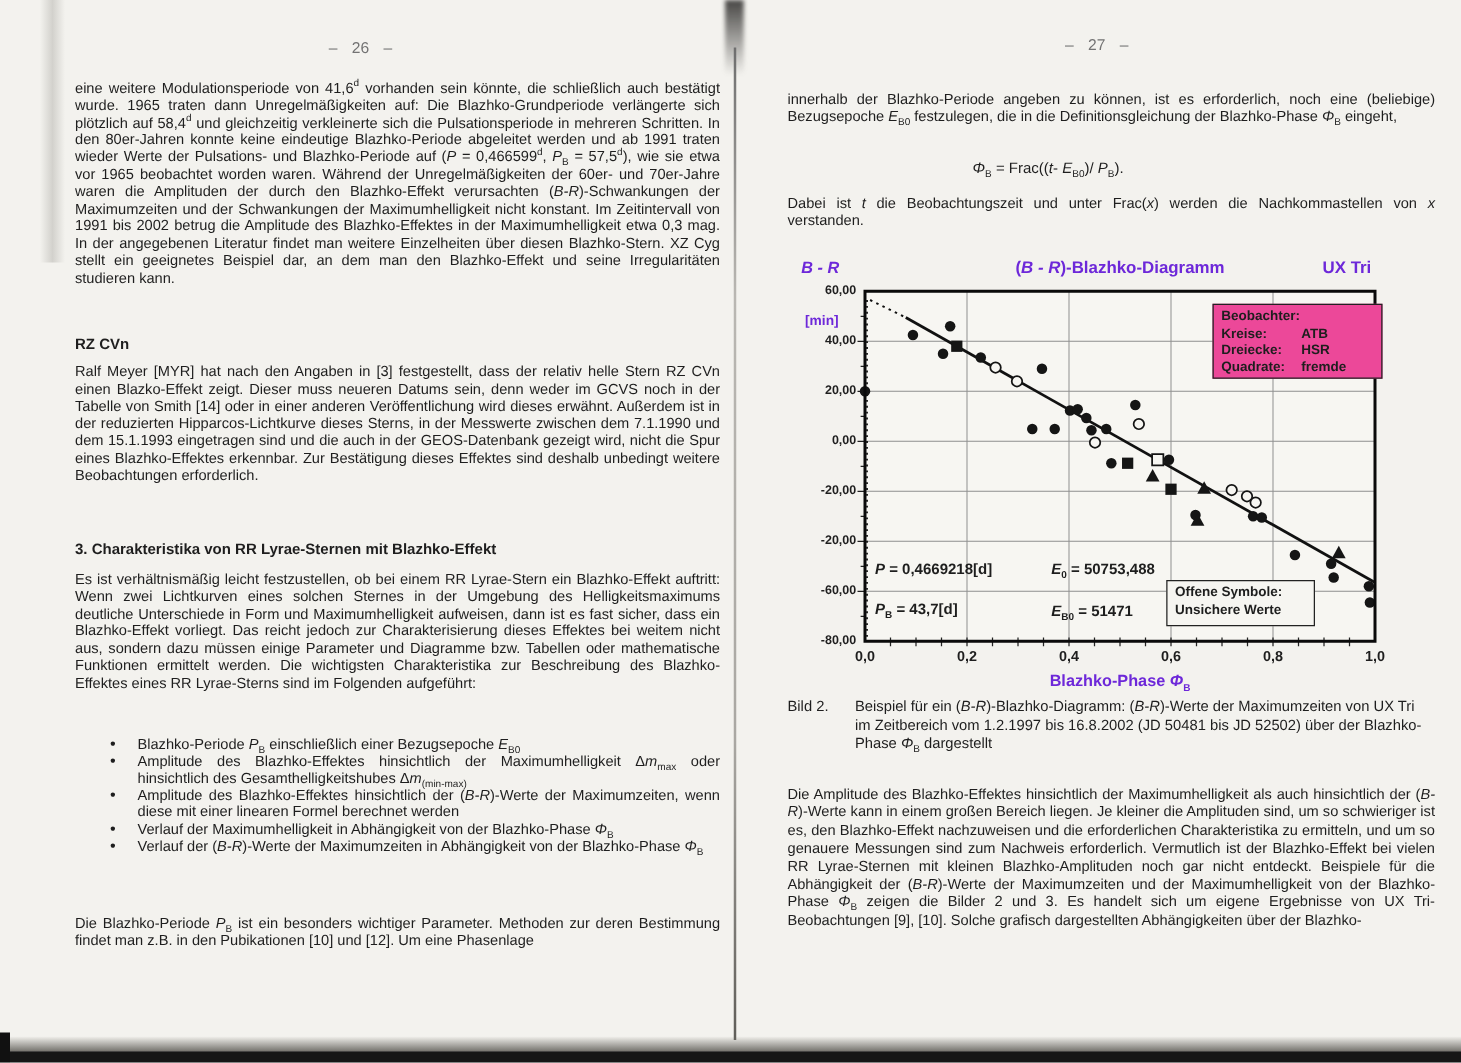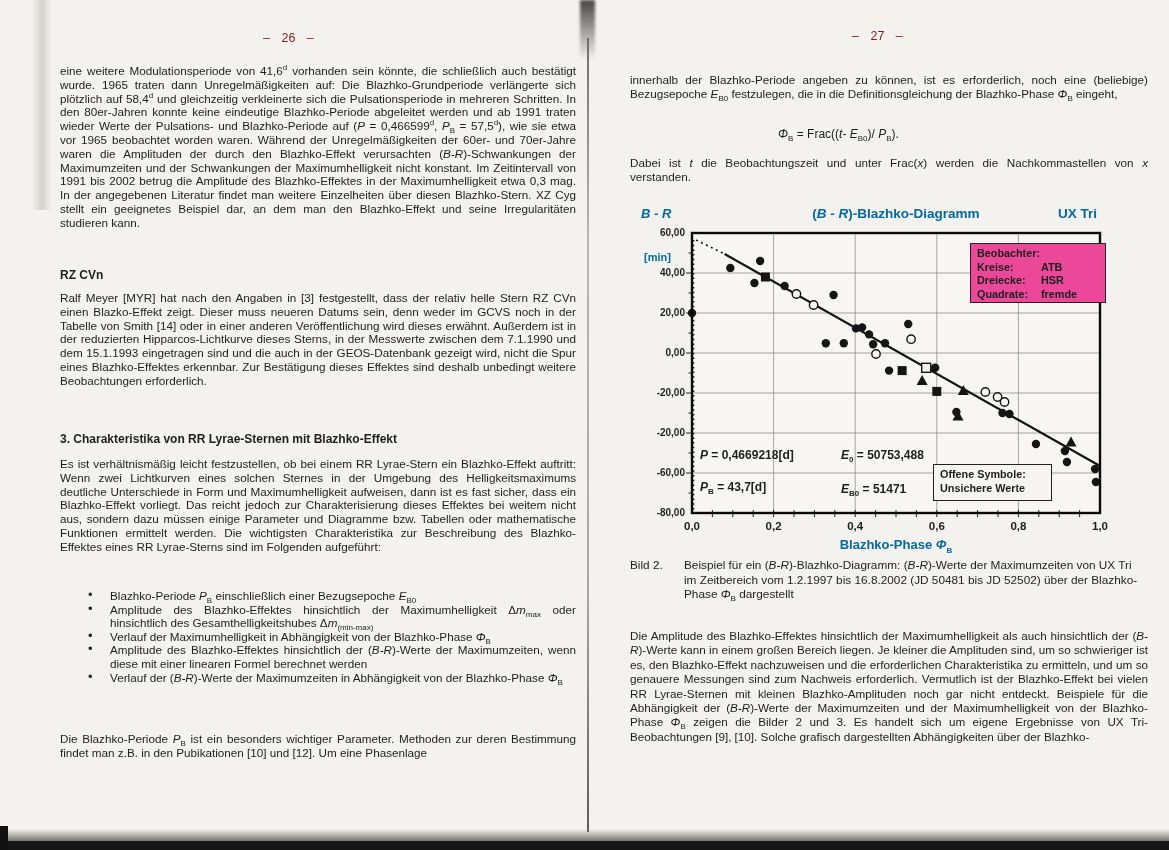--- a/index.html
+++ b/index.html
@@ -1,35 +1,35 @@
 <!DOCTYPE html>
 <html><head>
 <meta charset="utf-8">
 <style>
   html,body{margin:0;padding:0;background:#555;}
   .scan{position:relative;width:1169px;height:850px;background:#f3f2ee;overflow:hidden;
         font-family:"Liberation Sans",sans-serif;color:#1e1e1e;}
   .page{position:absolute;top:0;}
-  .pageno{position:absolute;font-size:12.5px;color:#7f1d1d;word-spacing:8px;}
+  .pageno{position:absolute;font-size:12.5px;color:#737373;word-spacing:8px;}
   p.body{position:absolute;margin:0;font-size:11.7px;line-height:13.8px;text-align:justify;width:100%;}
   .head{position:absolute;margin:0;font-size:12px;font-weight:bold;}
   ul.bullets{position:absolute;margin:0;padding:0 0 0 50px;list-style:none;font-size:11.7px;line-height:13.6px;width:466px;}
   ul.bullets li{position:relative;text-align:justify;}
   ul.bullets li::before{content:"\2022";position:absolute;left:-22px;top:-1px;font-size:13px;}
   .caption{position:absolute;display:flex;font-size:11.8px;line-height:14.6px;}
   .caption .lbl{width:54px;flex:none;}
   .caption .txt{width:458px;}
   .formula{position:absolute;font-size:12px;}
   sup{font-size:8px;vertical-align:super;line-height:0;}
   sub{font-size:8px;vertical-align:sub;line-height:0;}
 
   
   #chart{position:absolute;left:633px;top:205px;width:516px;height:350px;}
   #chart svg{position:absolute;left:0;top:0;}
-  .ct{position:absolute;font-weight:bold;color:#0369a1;}
+  .ct{position:absolute;font-weight:bold;color:#6d28d9;}
   .ct.it{font-style:italic;}
   .xtick{position:absolute;width:34px;text-align:center;font-size:11.5px;font-weight:bold;}
   .ytick{position:absolute;width:46px;text-align:right;font-size:10px;font-weight:bold;}
   .legendbox{position:absolute;left:337px;top:38px;width:136px;height:60px;border:1px solid #222;
              background:#ec4899;padding:3px 6px;box-sizing:border-box;font-size:10.8px;font-weight:bold;line-height:13.5px;}
   .legrow{display:flex;}
   .legrow .c1{width:64px;}
   .notebox{position:absolute;left:300px;top:259px;width:119px;height:37px;border:1px solid #222;
             background:#f6f5f1;padding:2px 6px;box-sizing:border-box;font-size:10.8px;font-weight:bold;line-height:14px;}
   .param{position:absolute;font-size:12px;font-weight:bold;}
@@ -54,22 +54,22 @@
   <div class="page" style="left:60px;width:516px;height:850px;">
     <div class="pageno" style="left:203px;top:31px;">– 26 –</div>
     <p class="body" style="top:64px;">eine weitere Modulationsperiode von 41,6<sup>d</sup> vorhanden sein könnte, die schließlich auch bestätigt wurde. 1965 traten dann Unregelmäßigkeiten auf: Die Blazhko-Grundperiode verlängerte sich plötzlich auf 58,4<sup>d</sup> und gleichzeitig verkleinerte sich die Pulsationsperiode in mehreren Schritten. In den 80er-Jahren konnte keine eindeutige Blazhko-Periode abgeleitet werden und ab 1991 traten wieder Werte der Pulsations- und Blazhko-Periode auf (<i>P</i> = 0,466599<sup>d</sup>, <i>P</i><sub>B</sub> = 57,5<sup>d</sup>), wie sie etwa vor 1965 beobachtet worden waren. Während der Unregelmäßigkeiten der 60er- und 70er-Jahre waren die Amplituden der durch den Blazhko-Effekt verursachten (<i>B-R</i>)-Schwankungen der Maximumzeiten und der Schwankungen der Maximumhelligkeit nicht konstant. Im Zeitintervall von 1991 bis 2002 betrug die Amplitude des Blazhko-Effektes in der Maximumhelligkeit etwa 0,3 mag. In der angegebenen Literatur findet man weitere Einzelheiten über diesen Blazhko-Stern. XZ Cyg stellt ein geeignetes Beispiel dar, an dem man den Blazhko-Effekt und seine Irregularitäten studieren kann.</p>
     <div class="head" style="top:268px;">RZ CVn</div>
     <p class="body" style="top:291px;">Ralf Meyer [MYR] hat nach den Angaben in [3] festgestellt, dass der relativ helle Stern RZ CVn einen Blazko-Effekt zeigt. Dieser muss neueren Datums sein, denn weder im GCVS noch in der Tabelle von Smith [14] oder in einer anderen Veröffentlichung wird dieses erwähnt. Außerdem ist in der reduzierten Hipparcos-Lichtkurve dieses Sterns, in der Messwerte zwischen dem 7.1.1990 und dem 15.1.1993 eingetragen sind und die auch in der GEOS-Datenbank gezeigt wird, nicht die Spur eines Blazhko-Effektes erkennbar. Zur Bestätigung dieses Effektes sind deshalb unbedingt weitere Beobachtungen erforderlich.</p>
     <div class="head" style="top:432px;">3. Charakteristika von RR Lyrae-Sternen mit Blazhko-Effekt</div>
     <p class="body" style="top:457px;">Es ist verhältnismäßig leicht festzustellen, ob bei einem RR Lyrae-Stern ein Blazhko-Effekt auftritt: Wenn zwei Lichtkurven eines solchen Sternes in der Umgebung des Helligkeitsmaximums deutliche Unterschiede in Form und Maximumhelligkeit aufweisen, dann ist es fast sicher, dass ein Blazhko-Effekt vorliegt. Das reicht jedoch zur Charakterisierung dieses Effektes bei weitem nicht aus, sondern dazu müssen einige Parameter und Diagramme bzw. Tabellen oder mathematische Funktionen ermittelt werden. Die wichtigsten Charakteristika zur Beschreibung des Blazhko-Effektes eines RR Lyrae-Sterns sind im Folgenden aufgeführt:</p>
     <ul class="bullets" style="top:589px;">
       <li>Blazhko-Periode <i>P</i><sub>B</sub> einschließlich einer Bezugsepoche <i>E</i><sub>B0</sub></li>
       <li>Amplitude des Blazhko-Effektes hinsichtlich der Maximumhelligkeit Δ<i>m</i><sub>max</sub> oder hinsichtlich des Gesamthelligkeitshubes Δ<i>m</i><sub>(min-max)</sub></li>
+      <li>Amplitude des Blazhko-Effektes hinsichtlich der (<i>B-R</i>)-Werte der Maximumzeiten, wenn diese mit einer linearen Formel berechnet werden</li>
       <li>Verlauf der Maximumhelligkeit in Abhängigkeit von der Blazhko-Phase <i>Φ</i><sub>B</sub></li>
-      <li>Amplitude des Blazhko-Effektes hinsichtlich der (<i>B-R</i>)-Werte der Maximumzeiten, wenn diese mit einer linearen Formel berechnet werden</li>
       <li>Verlauf der (<i>B-R</i>)-Werte der Maximumzeiten in Abhängigkeit von der Blazhko-Phase <i>Φ</i><sub>B</sub></li>
     </ul>
     <p class="body" style="top:732px;">Die Blazhko-Periode <i>P</i><sub>B</sub> ist ein besonders wichtiger Parameter. Methoden zur deren Bestimmung findet man z.B. in den Pubikationen [10] und [12]. Um eine Phasenlage</p>
   </div>
 
   <div class="page" style="left:630px;width:518px;height:850px;">
     <div class="pageno" style="left:222px;top:29px;">– 27 –</div>
     <p class="body" style="top:73px;">innerhalb der Blazhko-Periode angeben zu können, ist es erforderlich, noch eine (beliebige) Bezugsepoche <i>E</i><sub>B0</sub> festzulegen, die in die Definitionsgleichung der Blazhko-Phase <i>Φ</i><sub>B</sub> eingeht,</p>
     <div class="formula" style="left:148px;top:127px;"><i>Φ</i><sub>B</sub> = Frac((<i>t</i>- <i>E</i><sub>B0</sub>)/ <i>P</i><sub>B</sub>).</div>
     <p class="body" style="top:156px;">Dabei ist <i>t</i> die Beobachtungszeit und unter Frac(<i>x</i>) werden die Nachkommastellen von <i>x</i> verstanden.</p>

